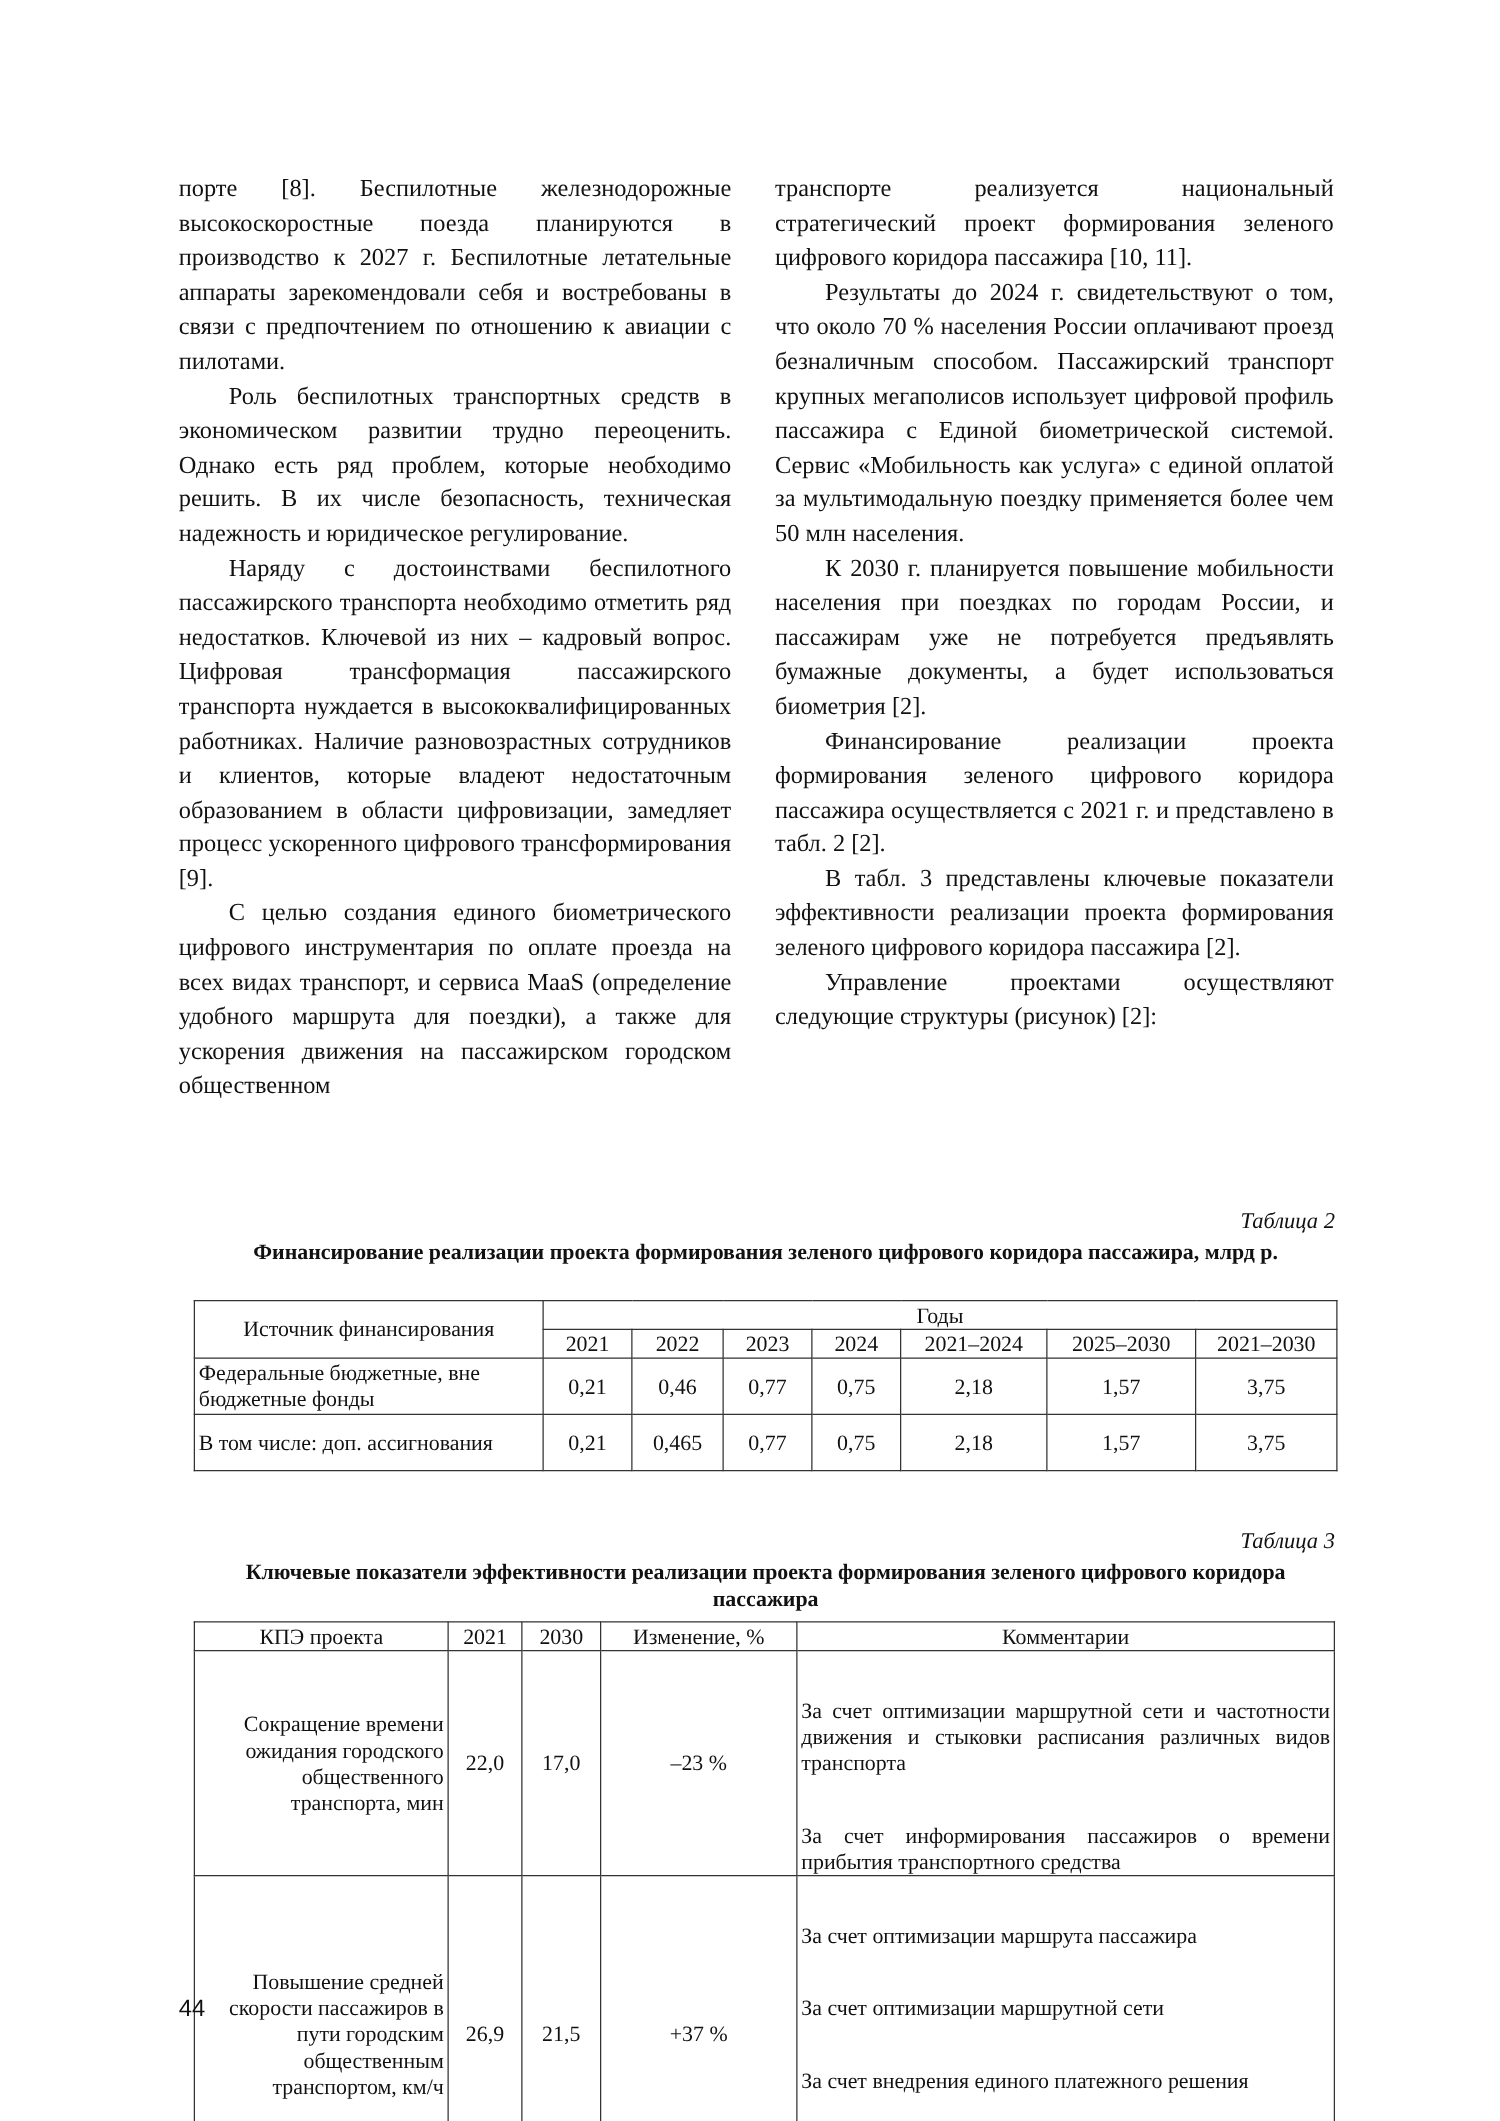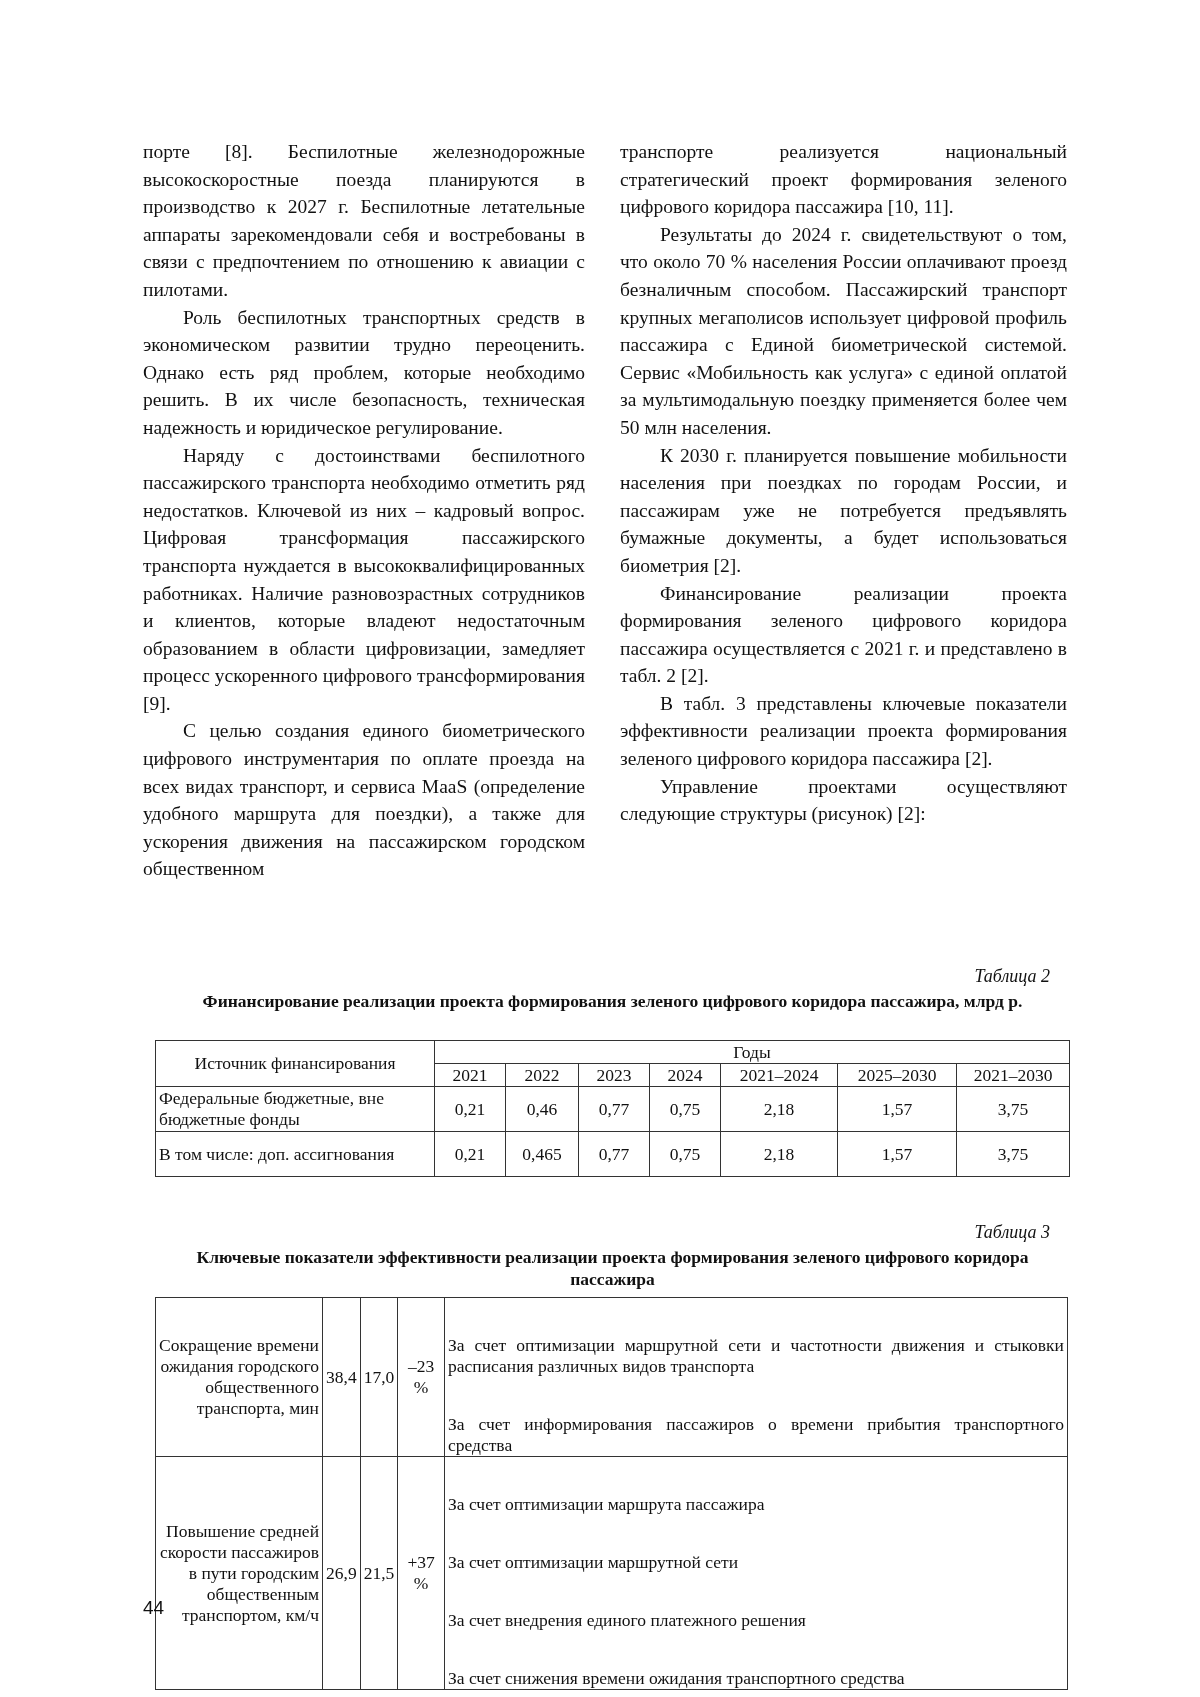--- a/index.html
+++ b/index.html
@@ -4,21 +4,21 @@
 <style>
   html, body { margin: 0; padding: 0; background: #ffffff; }
   body { width: 1200px; height: 1697px; position: relative; overflow: hidden;
          font-family: "Liberation Serif", "DejaVu Serif", serif; color: #111; }
   .col { position: absolute; top: 138px; width: 442px; font-size: 19.5px; line-height: 27.6px; text-align: justify; }
   .col.left { left: 143px; }
   .col.right { left: 620px; width: 447px; }
   .col p { margin: 0; }
   .col p.indent { text-indent: 40px; }
   .col p.last { text-align-last: justify; }
-  .tlabel { position: absolute; right: 150px; font-style: italic; font-size: 18px; }
+  .tlabel { position: absolute; right: 132px; font-style: italic; font-size: 18px; }
   .ttitle { position: absolute; left: 155px; width: 915px; text-align: center; font-weight: bold; font-size: 17.5px; line-height: 22px; }
   table { position: absolute; border-collapse: collapse; font-size: 17.5px; line-height: 21px; }
   td, th { border: 1.5px solid #333; font-weight: normal; padding: 0 3px; }
   #t2 { left: 155px; top: 1040px; width: 915px; }
   #t2 td { text-align: center; height: 22px; }
   #t2 td.src { text-align: left; }
   #t2 .row td { height: 44px; }
   #t3 { left: 155px; top: 1297px; width: 913px; }
   #t3 th { height: 22px; text-align: center; }
   #t3 td { vertical-align: middle; text-align: center; }
@@ -85,23 +85,30 @@
     <td>3,75</td>
   </tr>
 </tbody>
   </table>
 
 <div class="tlabel" style="top:1222px;">Таблица 3</div>
 <div class="ttitle" style="top:1246px;">Ключевые показатели эффективности реализации проекта формирования зеленого цифрового коридора пассажира</div>
 
 <table id="t3">
   <tbody>
+      <tr>
+    <th style="width:196px;">КПЭ проекта</th>
+    <th style="width:52px;">2021</th>
+    <th style="width:56px;">2030</th>
+    <th style="width:150px;">Изменение, %</th>
+    <th>Комментарии</th>
+  </tr>
   <tr>
     <td class="kpi">Сокращение времени ожидания городского общественного транспорта, мин</td>
-    <td>38,4</td>
+    <td>22,0</td>
     <td>17,0</td>
     <td>–23 %</td>
     <td class="comm">
       <div>За счет оптимизации маршрутной сети и частотности движения и стыковки расписания различных видов транспорта</div>
       <div>За счет информирования пассажиров о времени прибытия транспортного средства</div>
     </td>
   </tr>
   <tr>
     <td class="kpi">Повышение средней скорости пассажиров в пути городским общественным транспортом, км/ч</td>
     <td>26,9</td>

